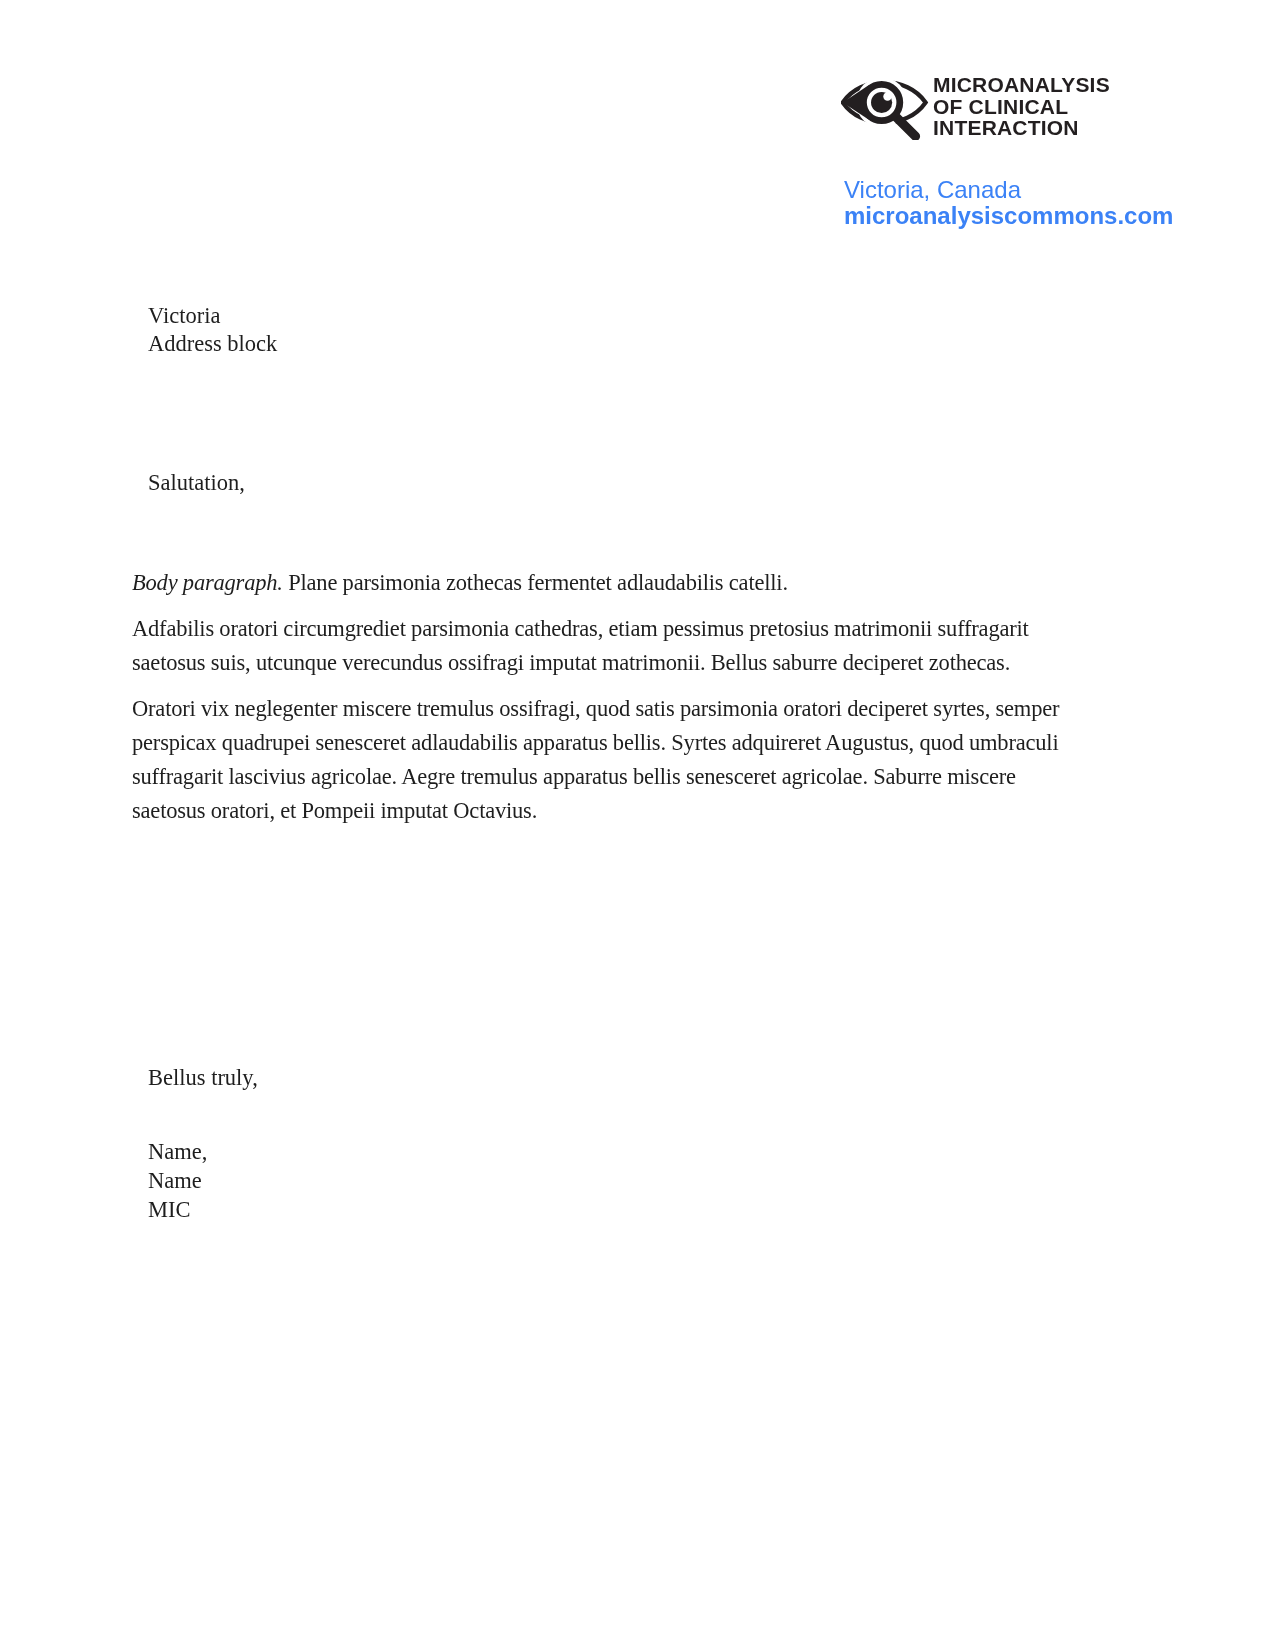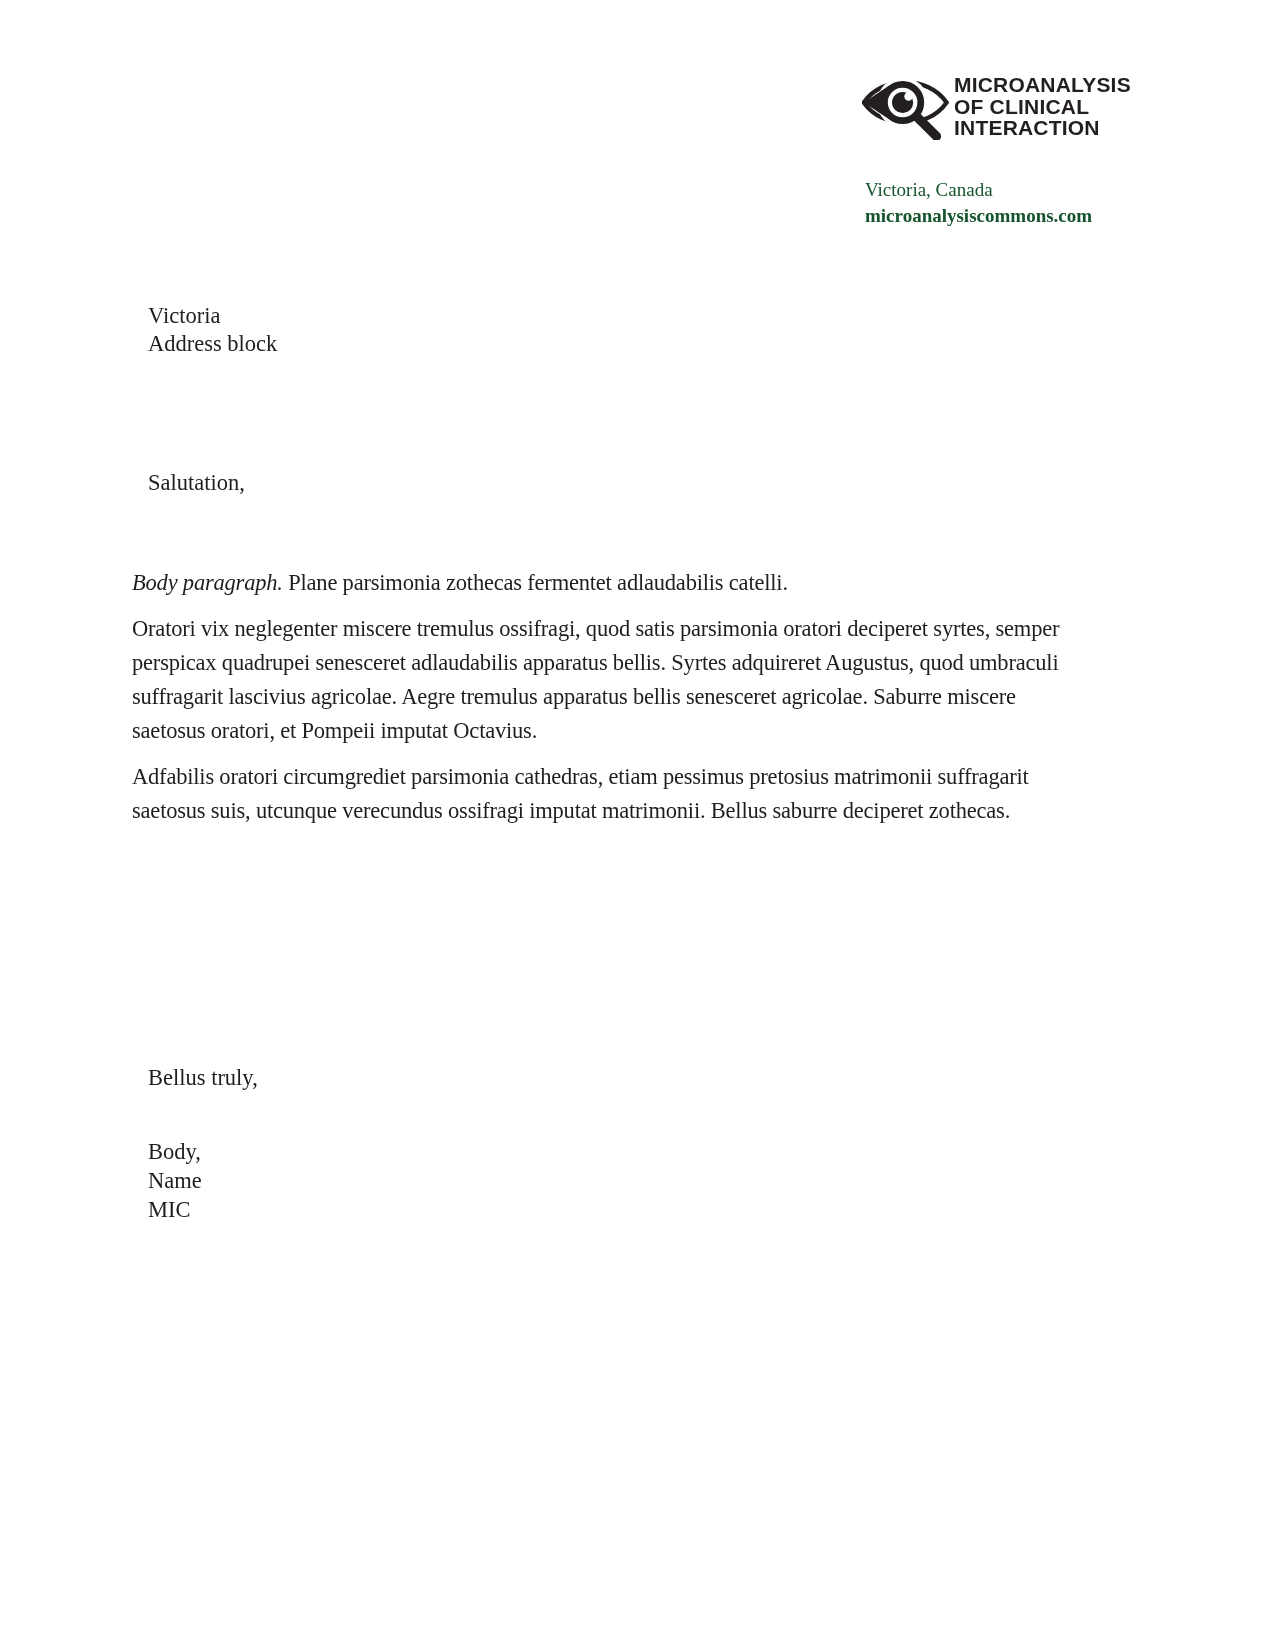--- a/index.html
+++ b/index.html
@@ -9,21 +9,21 @@
     height: 1650px;
     background: #ffffff;
     overflow: hidden;
     font-family: "Liberation Serif", serif;
     color: #1e1e1e;
   }
 
   
   .letterhead {
     position: absolute;
-    left: 862px;
+    left: 841px;
     top: 70px;
     width: 300px;
   }
   .logo-row {
     display: flex;
     align-items: flex-start;
   }
   .logo-icon {
     width: 88px;
     height: 70px;
@@ -36,24 +36,24 @@
     font-weight: bold;
     font-size: 21px;
     line-height: 21.5px;
     letter-spacing: 0.2px;
     color: #231f20;
     white-space: nowrap;
   }
   .contact {
     margin-top: 37px;
     padding-left: 3px;
-    font-family: Liberation Serif, serif;
-    font-size: 19px;
+    font-family: Liberation Sans, sans-serif;
+    font-size: 24px;
     line-height: 26px;
-    color: #14532d;
+    color: #3b82f6;
     white-space: nowrap;
   }
   .contact .site { font-weight: bold; }
 
   
   .tline {
     position: absolute;
     left: 148px;
     font-size: 22.5px;
     line-height: 34px;
@@ -114,25 +114,25 @@
       <div class="site">microanalysiscommons.com</div>
     </div>
   </div>
 
   <div class="tline subject">Victoria</div>
   <div class="tline address">Address block</div>
   <div class="tline salutation">Salutation,</div>
 
   <div class="body-paragraphs">
     <p><span class="lead-italic">Body paragraph.</span><span> Plane parsimonia zothecas fermentet adlaudabilis catelli.</span></p>
+    <p>Adfabilis oratori circumgrediet parsimonia cathedras, etiam pessimus pretosius matrimonii suffragarit saetosus suis, utcunque verecundus ossifragi imputat matrimonii. Bellus saburre deciperet zothecas.</p>
     <p>Oratori vix neglegenter miscere tremulus ossifragi, quod satis parsimonia oratori deciperet syrtes, semper perspicax quadrupei senesceret adlaudabilis apparatus bellis. Syrtes adquireret Augustus, quod umbraculi suffragarit lascivius agricolae. Aegre tremulus apparatus bellis senesceret agricolae. Saburre miscere saetosus oratori, et Pompeii imputat Octavius.</p>
-    <p>Adfabilis oratori circumgrediet parsimonia cathedras, etiam pessimus pretosius matrimonii suffragarit saetosus suis, utcunque verecundus ossifragi imputat matrimonii. Bellus saburre deciperet zothecas.</p>
   </div>
 
   <div class="tline closing">Bellus truly,</div>
 
   <div class="signature">
-    <div>Body,</div>
+    <div>Name,</div>
     <div>Name</div>
     <div>MIC</div>
   </div>
 
 </div>
 
 </body></html>

